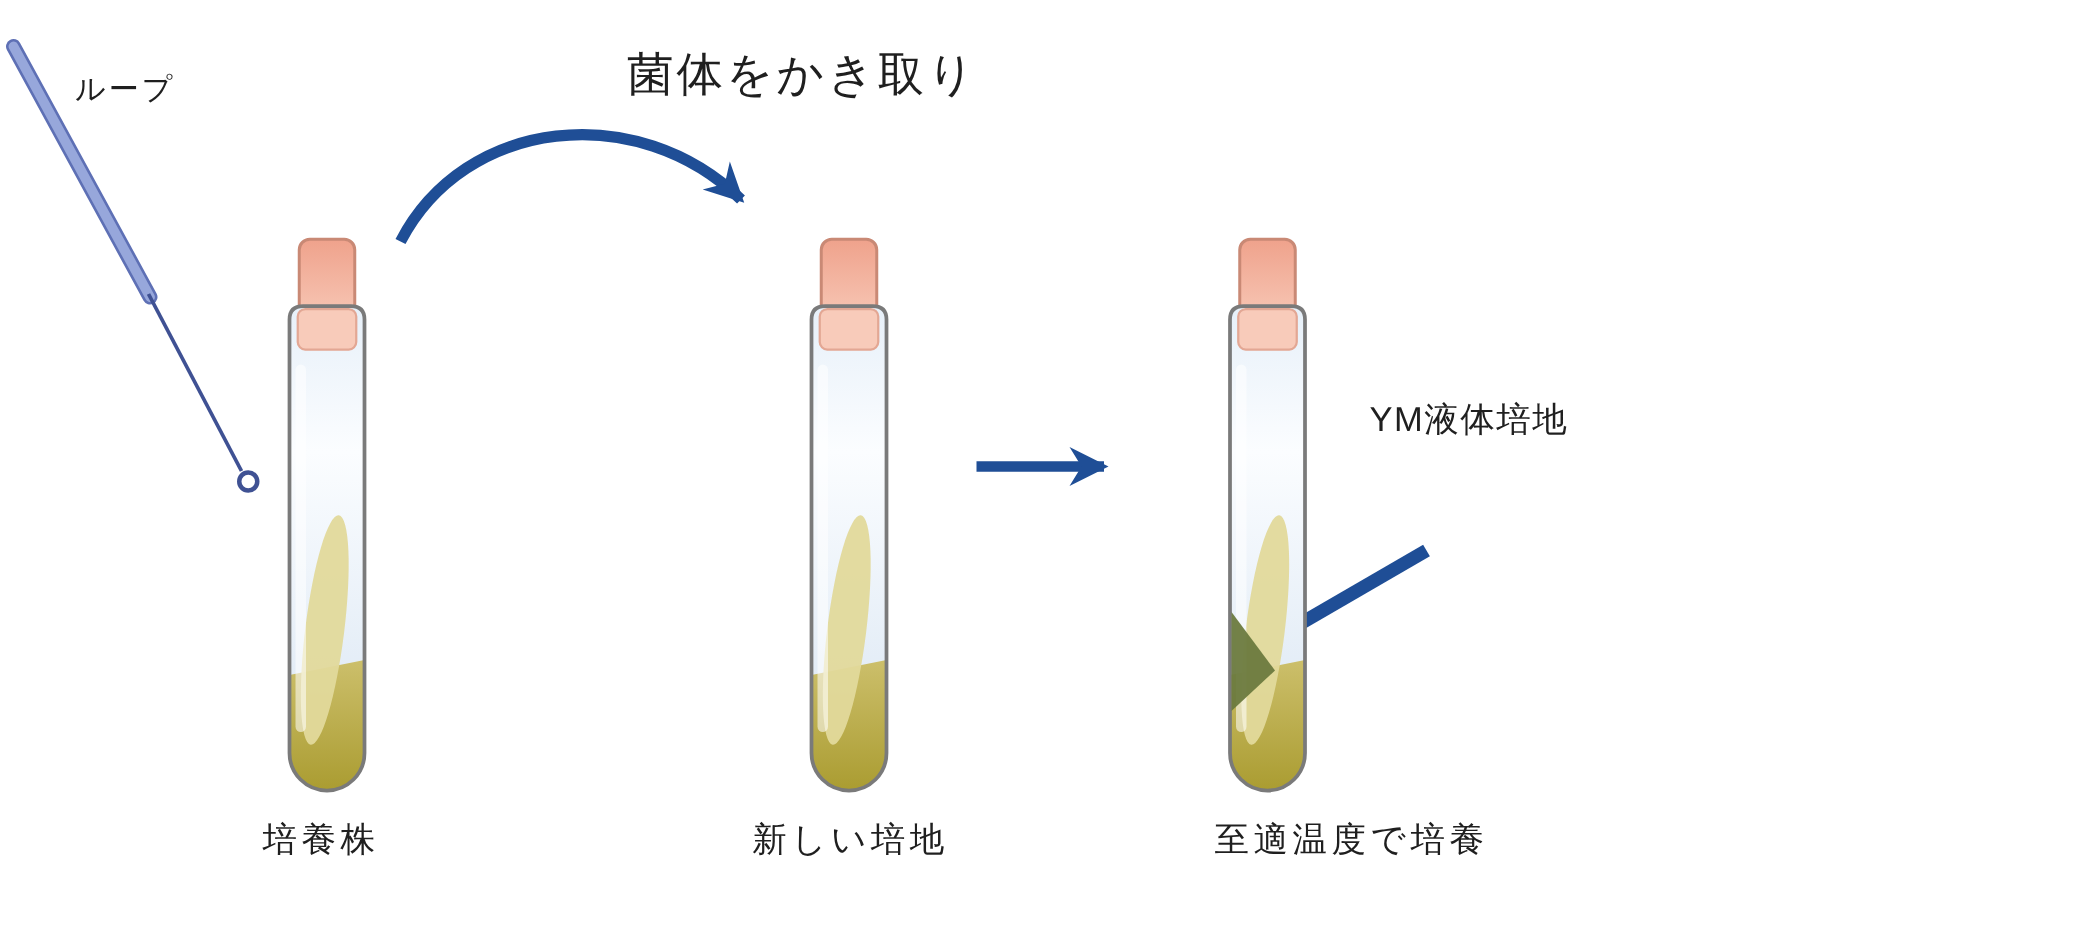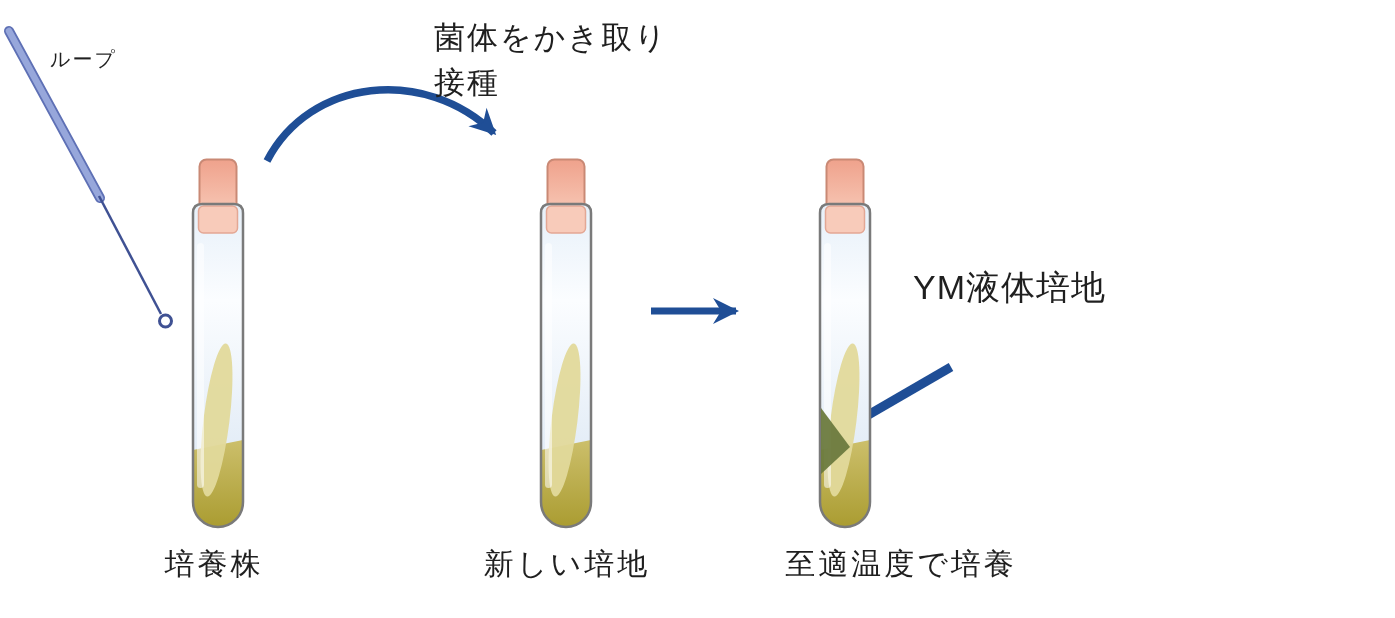--- a/index.html
+++ b/index.html
@@ -8,24 +8,24 @@
     width:1395px;
     height:618px;
     background:#ffffff;
     overflow:hidden;
     font-family:"Liberation Sans","DejaVu Sans",sans-serif;
     color:#1f1f1f;
   }
   .canvas svg{position:absolute;left:0;top:0;}
   .lbl{position:absolute;white-space:nowrap;color:#1f1f1f;}
   .loop-label{left:50px;top:46px;font-size:20px;letter-spacing:2px;}
-  .transfer-note{left:418px;top:16px;font-size:31px;line-height:1.45;letter-spacing:2px;margin-left:16px;}
-  .ym-note{left:895px;top:262px;font-size:34px;line-height:1.5;letter-spacing:1px;}
+  .transfer-note{left:418px;top:28px;font-size:31px;line-height:1.45;letter-spacing:2px;}
+  .ym-note{left:895px;top:262px;font-size:23px;line-height:1.5;letter-spacing:1px;}
   .ym-note .l1{padding-left:18px;}
-  .tube-label{top:544px;font-size:30px;letter-spacing:3px;transform:translateX(-50%);text-align:center;}
+  .tube-label{top:544px;font-size:23px;letter-spacing:3px;transform:translateX(-50%);text-align:center;}
   .tube-label.t1{left:214px;}
   .tube-label.t2{left:567px;}
   .tube-label.t3{left:901px;text-align:center;}
 </style>
 </head>
 <body>
 
 <div class="canvas">
 
   <svg width="1395" height="618" viewBox="0 0 1395 618" xmlns="http://www.w3.org/2000/svg" xmlns:xlink="http://www.w3.org/1999/xlink">
@@ -96,21 +96,20 @@
       <g clip-path="url(#tubeClip)">
         <path d="M16,250 L45,289 L16,316 Z" fill="#6B7A3E" opacity="0.95"></path>
       </g>
     </g>
   </svg>
 
   <div class="lbl loop-label">ループ</div>
 
   <div class="lbl transfer-note">
     <div>菌体をかき取り</div>
-    <div>接種</div>
   </div>
 
   <div class="lbl ym-note">
     <div class="l1">YM液体培地</div>
   </div>
 
   <div class="lbl tube-label t1">培養株</div>
   <div class="lbl tube-label t2">新しい培地</div>
   <div class="lbl tube-label t3">至適温度で培養</div>
 

